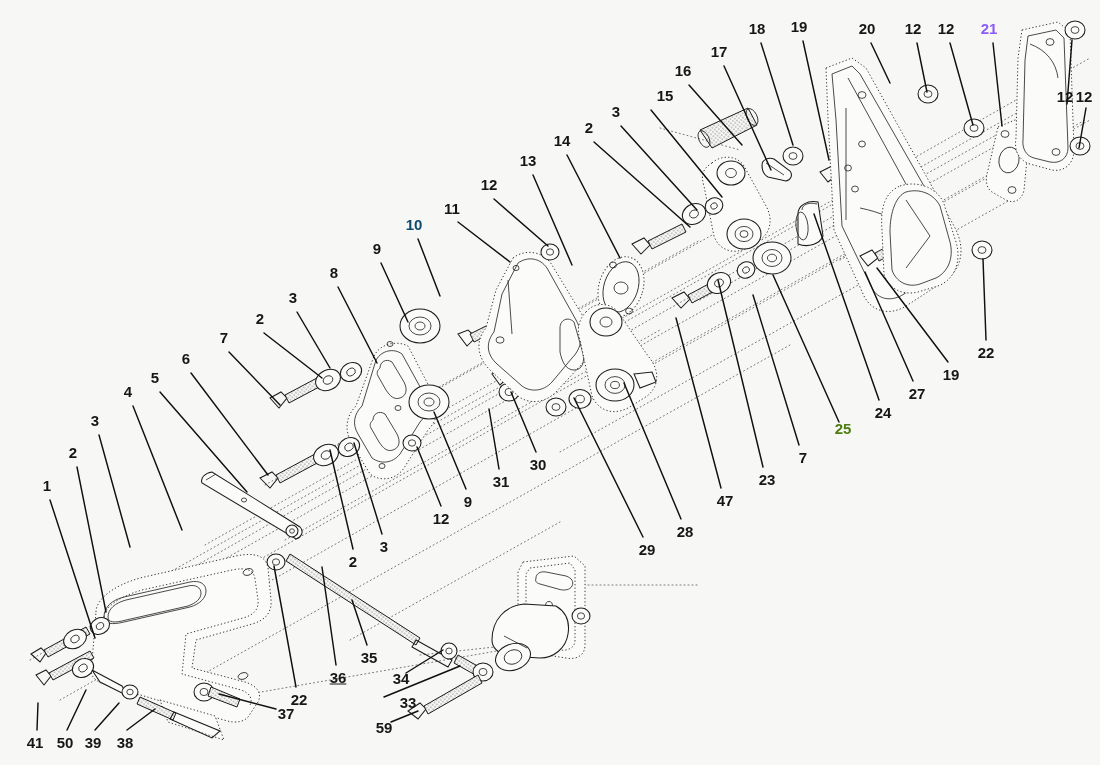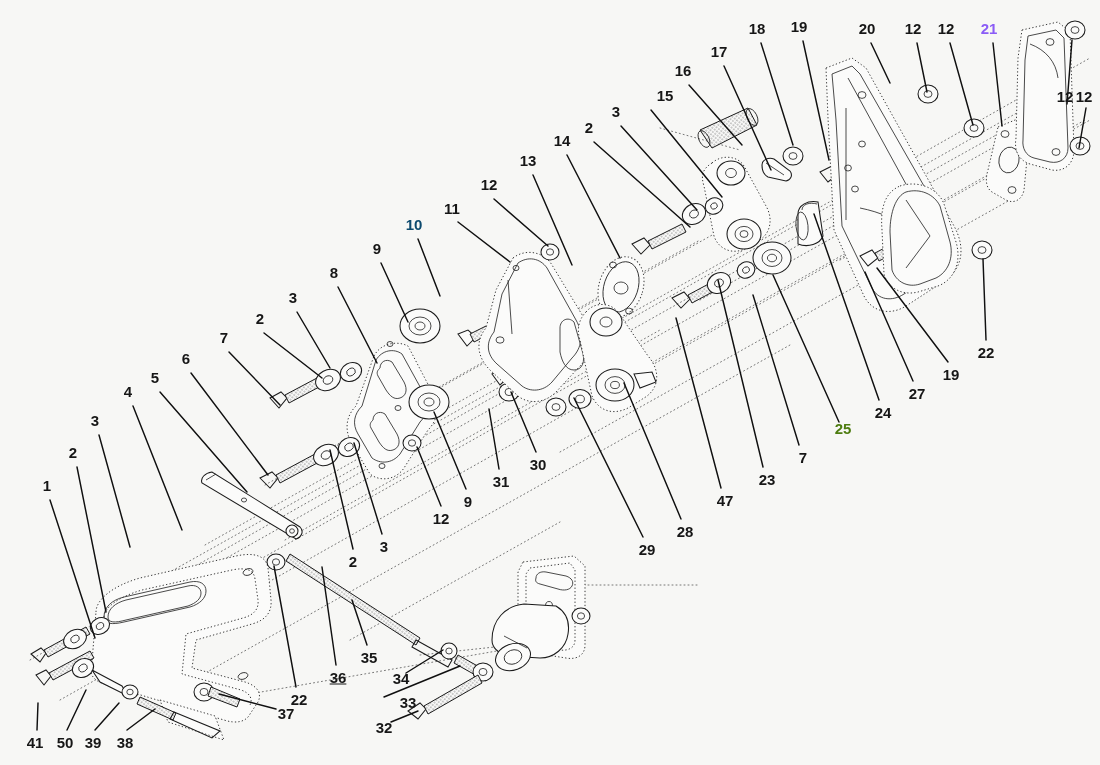--- a/index.html
+++ b/index.html
@@ -474,21 +474,21 @@
       <div class="callout-label" style="left: 468px; top: 501px; color: rgb(22, 22, 22);">9</div>
       <div class="callout-label" style="left: 293px; top: 297px; color: rgb(22, 22, 22);">3</div>
       <div class="callout-label" style="left: 260px; top: 318px; color: rgb(22, 22, 22);">2</div>
       <div class="callout-label" style="left: 353px; top: 561px; color: rgb(22, 22, 22);">2</div>
       <div class="callout-label" style="left: 384px; top: 546px; color: rgb(22, 22, 22);">3</div>
       <div class="callout-label" style="left: 299px; top: 699px; color: rgb(22, 22, 22);">22</div>
       <div class="callout-label" style="left: 338px; top: 677px; color: rgb(22, 22, 22); text-decoration: underline;">36</div>
       <div class="callout-label" style="left: 369px; top: 657px; color: rgb(22, 22, 22);">35</div>
       <div class="callout-label" style="left: 401px; top: 678px; color: rgb(22, 22, 22);">34</div>
       <div class="callout-label" style="left: 378px; top: 702px; color: rgb(22, 22, 22); margin-left: 30px;">33</div>
-      <div class="callout-label" style="left: 384px; top: 727px; color: rgb(22, 22, 22);">32</div>
+      <div class="callout-label" style="left: 384px; top: 727px; color: rgb(22, 22, 22);">59</div>
       <div class="callout-label" style="left: 286px; top: 713px; color: rgb(22, 22, 22);">37</div>
       <div class="callout-label" style="left: 125px; top: 742px; color: rgb(22, 22, 22);">38</div>
       <div class="callout-label" style="left: 93px; top: 742px; color: rgb(22, 22, 22);">39</div>
       <div class="callout-label" style="left: 65px; top: 742px; color: rgb(22, 22, 22);">50</div>
       <div class="callout-label" style="left: 35px; top: 742px; color: rgb(22, 22, 22);">41</div>
     </div>
 
 </div>
 
 </body></html>

